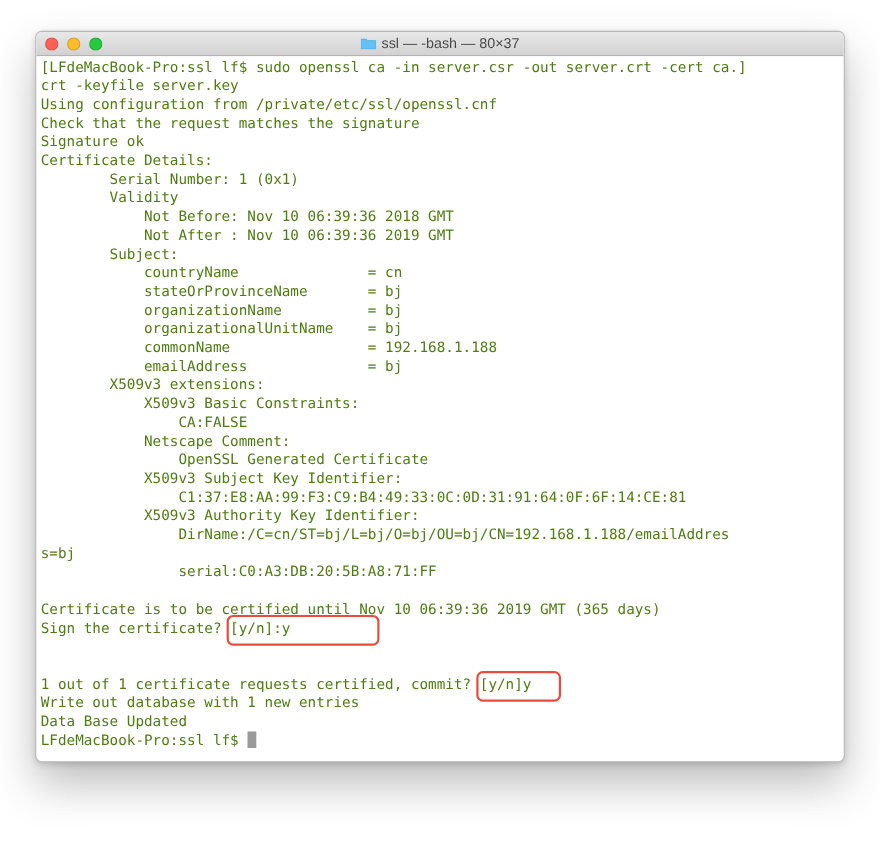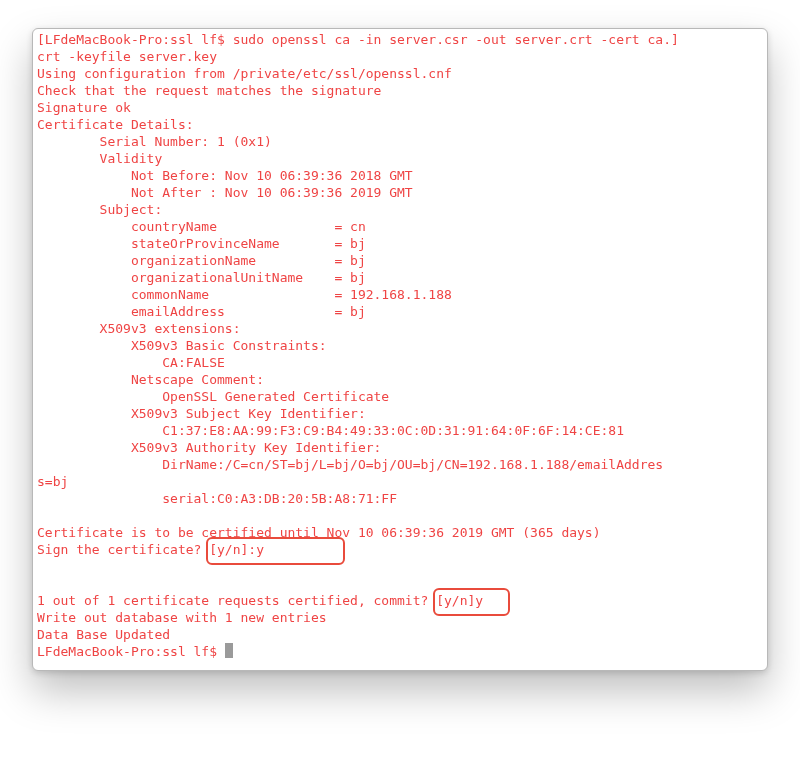--- a/index.html
+++ b/index.html
@@ -56,21 +56,21 @@
     }
     .folder-icon {
       width: 14px; height: 11px;
       position: relative;
     }
     .folder-icon svg { display:block; }
     .terminal {
       font-family: "Menlo", "Monaco", "Consolas", monospace;
       font-size: 13px;
       line-height: 17px;
-      color: #ef4444;
+      color: #4d7c0f;
       padding: 2px 4px 10px 4px;
       white-space: pre;
       letter-spacing: 0px;
       position: relative;
       min-height: 640px;
     }
     .line { white-space: pre; }
     .hl {
       position: absolute;
       border: 2px solid #e94b3c;
@@ -83,14 +83,29 @@
       height: 15px;
       background: #9a9a9a;
       vertical-align: text-bottom;
       margin-bottom: 1px;
     }
   </style>
 </head>
 <body>
 
 <div class="window">
+  <div class="titlebar">
+    <div class="traffic-lights">
+      <div class="light close"></div>
+      <div class="light minimize"></div>
+      <div class="light zoom"></div>
+    </div>
+    <div class="title-wrap">
+      <span class="folder-icon">
+        <svg width="14" height="11" viewBox="0 0 14 11">
+          <path d="M0.5 1.5 L5 1.5 L6 2.8 L13.3 2.8 Q13.8 2.8 13.8 3.4 L13.8 10 Q13.8 10.6 13.2 10.6 L0.8 10.6 Q0.2 10.6 0.2 10 L0.2 2 Q0.2 1.5 0.5 1.5 Z" fill="#63c0f5" stroke="#3ea6e0" stroke-width="0.5"></path>
+        </svg>
+      </span>
+      <span>ssl — -bash — 80×37</span>
+    </div>
+  </div>
   <div class="terminal" id="terminal"><div class="line">[LFdeMacBook-Pro:ssl lf$ sudo openssl ca -in server.csr -out server.crt -cert ca.]</div><div class="line">crt -keyfile server.key</div><div class="line">Using configuration from /private/etc/ssl/openssl.cnf</div><div class="line">Check that the request matches the signature</div><div class="line">Signature ok</div><div class="line">Certificate Details:</div><div class="line">        Serial Number: 1 (0x1)</div><div class="line">        Validity</div><div class="line">            Not Before: Nov 10 06:39:36 2018 GMT</div><div class="line">            Not After : Nov 10 06:39:36 2019 GMT</div><div class="line">        Subject:</div><div class="line">            countryName               = cn</div><div class="line">            stateOrProvinceName       = bj</div><div class="line">            organizationName          = bj</div><div class="line">            organizationalUnitName    = bj</div><div class="line">            commonName                = 192.168.1.188</div><div class="line">            emailAddress              = bj</div><div class="line">        X509v3 extensions:</div><div class="line">            X509v3 Basic Constraints: </div><div class="line">                CA:FALSE</div><div class="line">            Netscape Comment: </div><div class="line">                OpenSSL Generated Certificate</div><div class="line">            X509v3 Subject Key Identifier: </div><div class="line">                C1:37:E8:AA:99:F3:C9:B4:49:33:0C:0D:31:91:64:0F:6F:14:CE:81</div><div class="line">            X509v3 Authority Key Identifier: </div><div class="line">                DirName:/C=cn/ST=bj/L=bj/O=bj/OU=bj/CN=192.168.1.188/emailAddres</div><div class="line">s=bj</div><div class="line">                serial:C0:A3:DB:20:5B:A8:71:FF</div><div class="line">&nbsp;</div><div class="line">Certificate is to be certified until Nov 10 06:39:36 2019 GMT (365 days)</div><div class="line">Sign the certificate? [y/n]:y</div><div class="line">&nbsp;</div><div class="line">&nbsp;</div><div class="line">1 out of 1 certificate requests certified, commit? [y/n]y</div><div class="line">Write out database with 1 new entries</div><div class="line">Data Base Updated</div><div class="line">LFdeMacBook-Pro:ssl lf$ <span class="cursor"></span></div><div class="hl" style="top: 508px; left: 173.26px; width: 139.11px; height: 27.8px;"></div><div class="hl" style="top: 559px; left: 400.33px; width: 76.47px; height: 27.8px;"></div></div>
 </div>
 
 </body></html>

